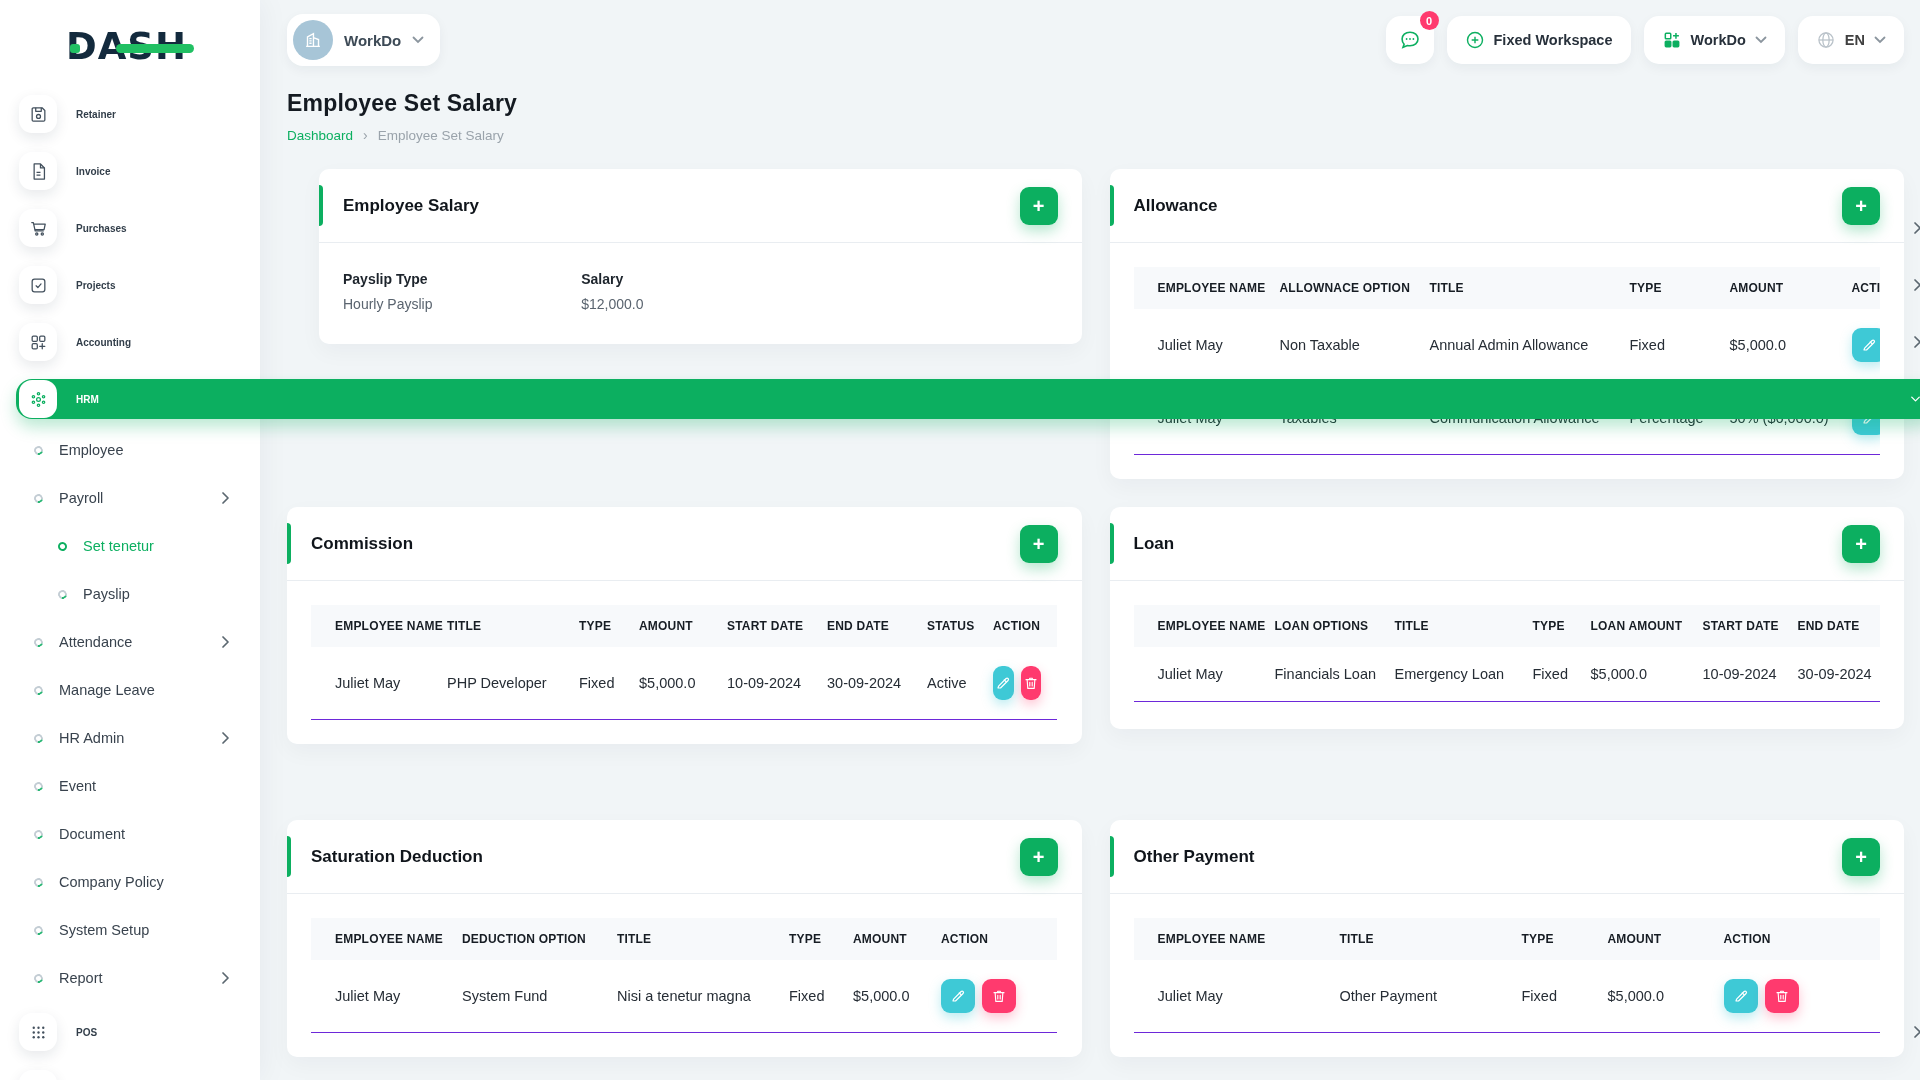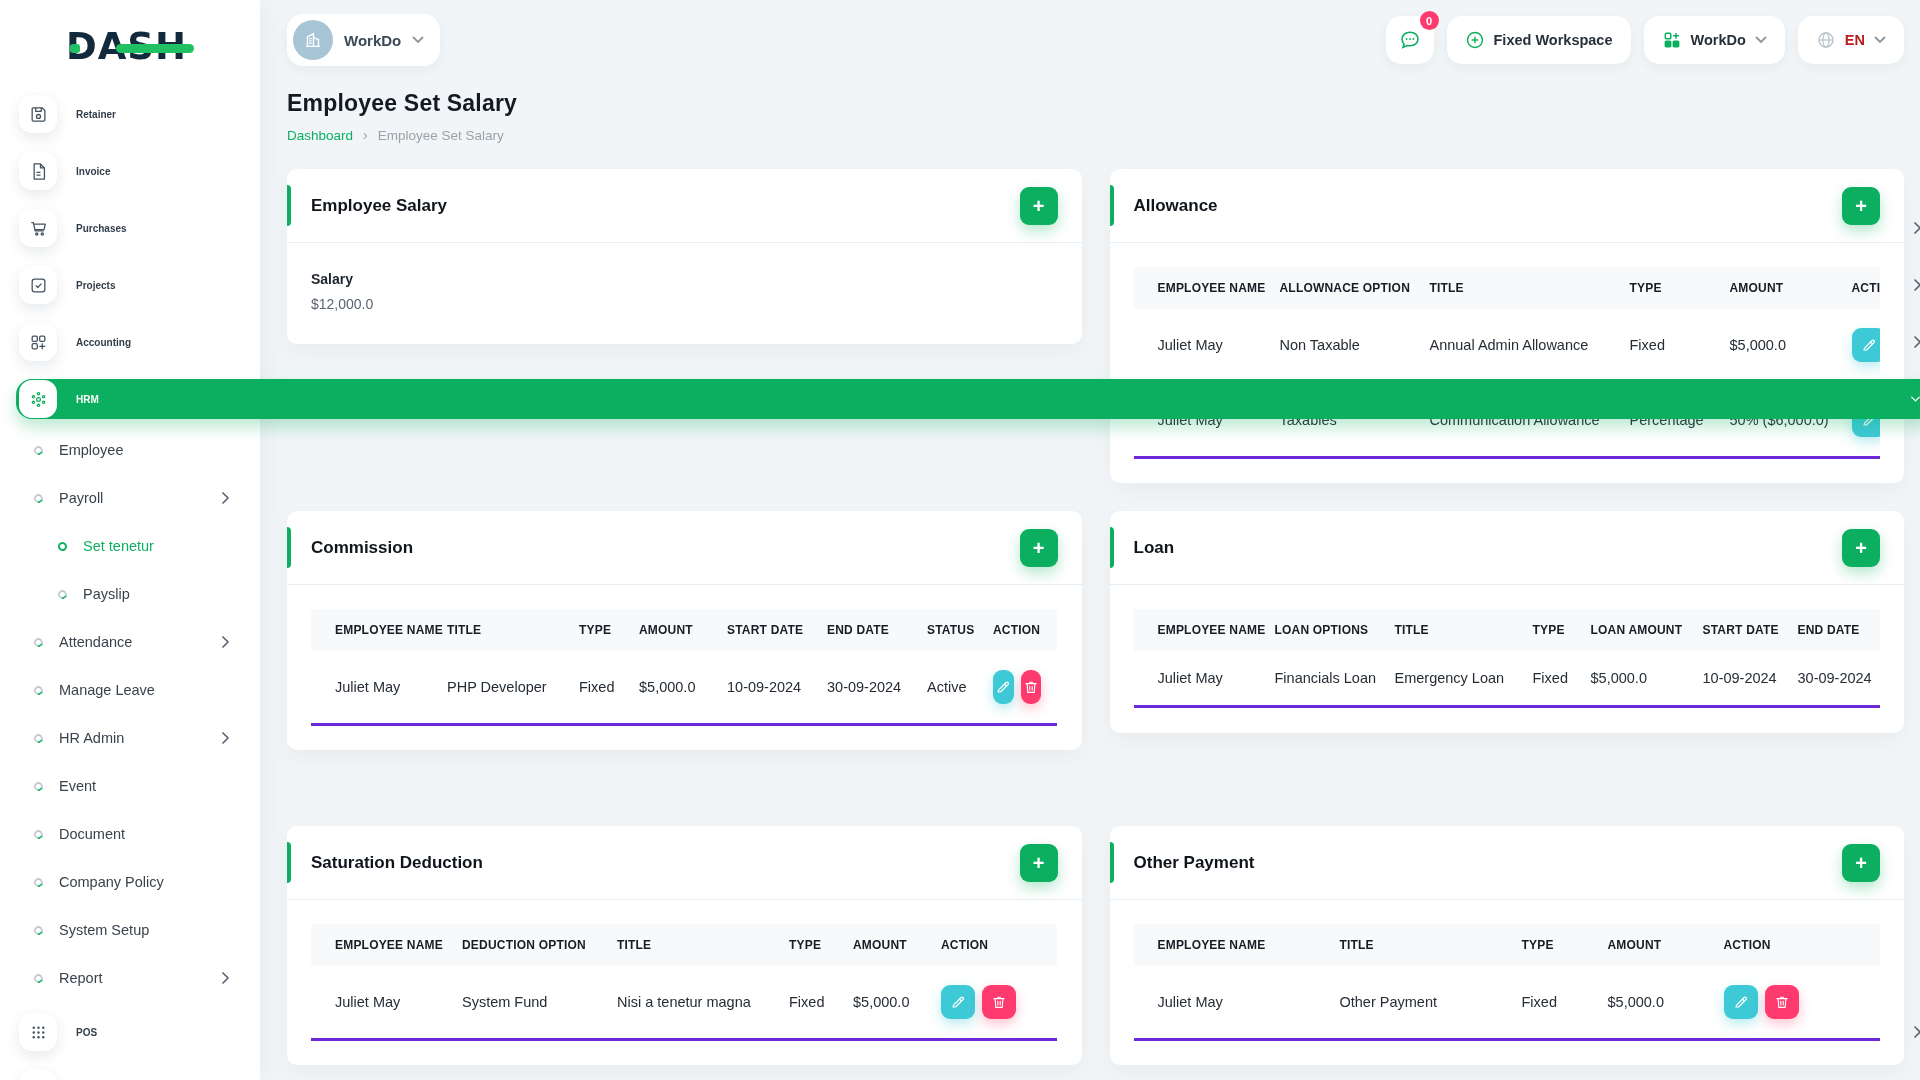--- a/index.html
+++ b/index.html
@@ -48,52 +48,52 @@
   .top-right { margin-left:auto; display:flex; align-items:center; gap:13px; }
   .icon-pill { position:relative; width:48px; height:48px; border:none; border-radius:15px; background:#fff; cursor:pointer;
                display:flex; align-items:center; justify-content:center; box-shadow:0 4px 12px rgba(21,39,61,.05); }
   .icon-pill svg { width:24px; height:24px; }
   .badge { position:absolute; top:-5px; right:-5px; min-width:19px; height:19px; border-radius:10px; background:#ff3a6e;
            color:#fff; font-size:11px; font-weight:700; display:flex; align-items:center; justify-content:center; padding:0 4px; }
   .pill { display:flex; align-items:center; gap:9px; background:#fff; border:none; border-radius:15px; height:48px;
           padding:0 18px; cursor:pointer; box-shadow:0 4px 12px rgba(21,39,61,.05); font-size:14.5px; font-weight:600; color:#28313b;
           font-family:"Liberation Sans", sans-serif; }
   .pill svg.lead { width:20px; height:20px; }
-  .pill .lang { color:#b91c1c; font-weight:700; }
+  .pill .lang { color:#404040; font-weight:700; }
 
   h1 { margin-top:22px; font-size:23px; font-weight:700; color:#141a21; letter-spacing:.2px; }
   .crumbs { margin-top:10px; font-size:13.5px; display:flex; align-items:center; gap:10px; }
   .crumbs a { color:#0caf60; text-decoration:none; cursor:pointer; }
   .crumb-sep { color:#9aa3ab; font-size:14px; }
   .crumb-sep::before { content:"›"; }
   .crumbs .cur { color:#9aa3ab; }
 
   
   .grid { margin-top:26px; display:grid; grid-template-columns:1fr 1fr; gap:28px; align-items:start; }
   .card { background:#fff; border-radius:10px; box-shadow:0 8px 22px rgba(18,38,63,.04); overflow:hidden; }
   .card-head { position:relative; height:74px; display:flex; align-items:center; justify-content:space-between;
                padding:0 24px; border-bottom:1px solid #e9edf1; }
   .card-head::before { content:""; position:absolute; left:0; top:16px; bottom:16px; width:4px; background:#0caf60; border-radius:0 4px 4px 0; }
   .card-head h2 { font-size:17px; font-weight:700; color:#10151b; }
   .add-btn { width:38px; height:38px; border:none; border-radius:9px; background:#0caf60; color:#fff; font-size:20px; font-weight:600;
              cursor:pointer; box-shadow:0 6px 14px rgba(12,175,96,.30); line-height:1; }
   .card-body { padding:24px; }
-  .h-salary { min-height:175px; } .h-allow { min-height:281px; }
+  .h-salary { min-height:175px;margin-left:32px; } .h-allow { min-height:281px; }
   .h-mid { min-height:222px; } .h-low { min-height:226px;margin-top:48px; } .h-cut { min-height:160px; }
 
   .fields { display:grid; grid-template-columns:1fr 1fr 1fr; padding:28px 24px; }
   .f-label { font-size:14px; font-weight:700; color:#1d242c; }
   .f-value { font-size:14px; color:#5a646f; margin-top:9px; }
 
   .tbl-clip { width:100%; overflow:hidden; }
   table { border-collapse:collapse; table-layout:fixed; }
   thead tr { background:#f7f9fb; }
   th { font-size:12px; font-weight:700; color:#171d24; text-transform:uppercase; letter-spacing:.2px;
        text-align:left; padding:14px 16px; white-space:nowrap; }
-  td { font-size:14.5px; color:#262d35; text-align:left; padding:19px 16px; border-bottom:3px solid #6d28d9; white-space:nowrap; }
+  td { font-size:14.5px; color:#262d35; text-align:left; padding:19px 16px; border-bottom:1px solid #6d28d9; white-space:nowrap; }
   th:first-child, td:first-child { padding-left:24px; }
   .clip-val { display:block; overflow:hidden; }
   .act { display:flex; gap:7px; }
   .act button { width:34px; height:34px; border:none; border-radius:9px; cursor:pointer;
                 display:flex; align-items:center; justify-content:center; }
   .act button svg { width:16px; height:16px; }
   .act .edit { background:#3ec9d6; box-shadow:0 5px 12px rgba(62,201,214,.35); }
   .act .del  { background:#ff3a6e; box-shadow:0 5px 12px rgba(255,58,110,.30); }
 </style>
 </head>
@@ -368,20 +368,24 @@
     </div>
 
     <section class="grid">
 
       <article class="card h-salary">
         <div class="card-head">
           <h2>Employee Salary</h2>
           <button class="add-btn">+</button>
         </div>
         <div class="fields" id="salary-fields">
+            <div>
+              <div class="f-label">Payslip Type</div>
+              <div class="f-value">Hourly Payslip</div>
+            </div>
             <div>
               <div class="f-label">Salary</div>
               <div class="f-value">$12,000.0</div>
             </div>
           </div>
       </article>
 
       <article class="card h-allow">
         <div class="card-head">
           <h2>Allowance</h2>

